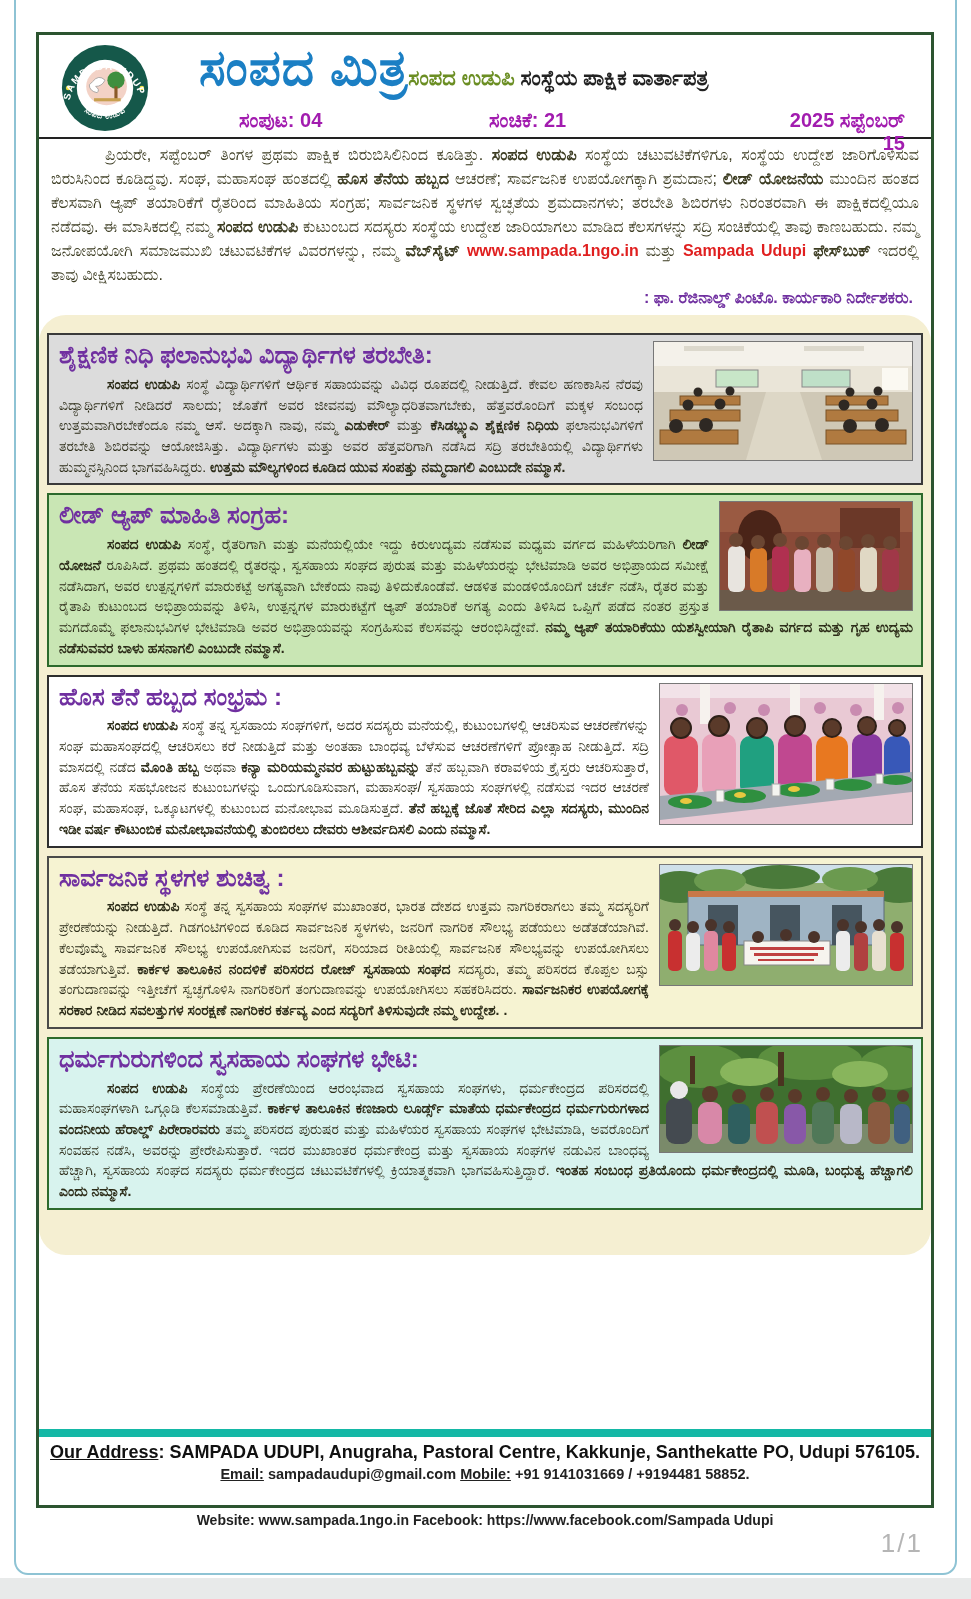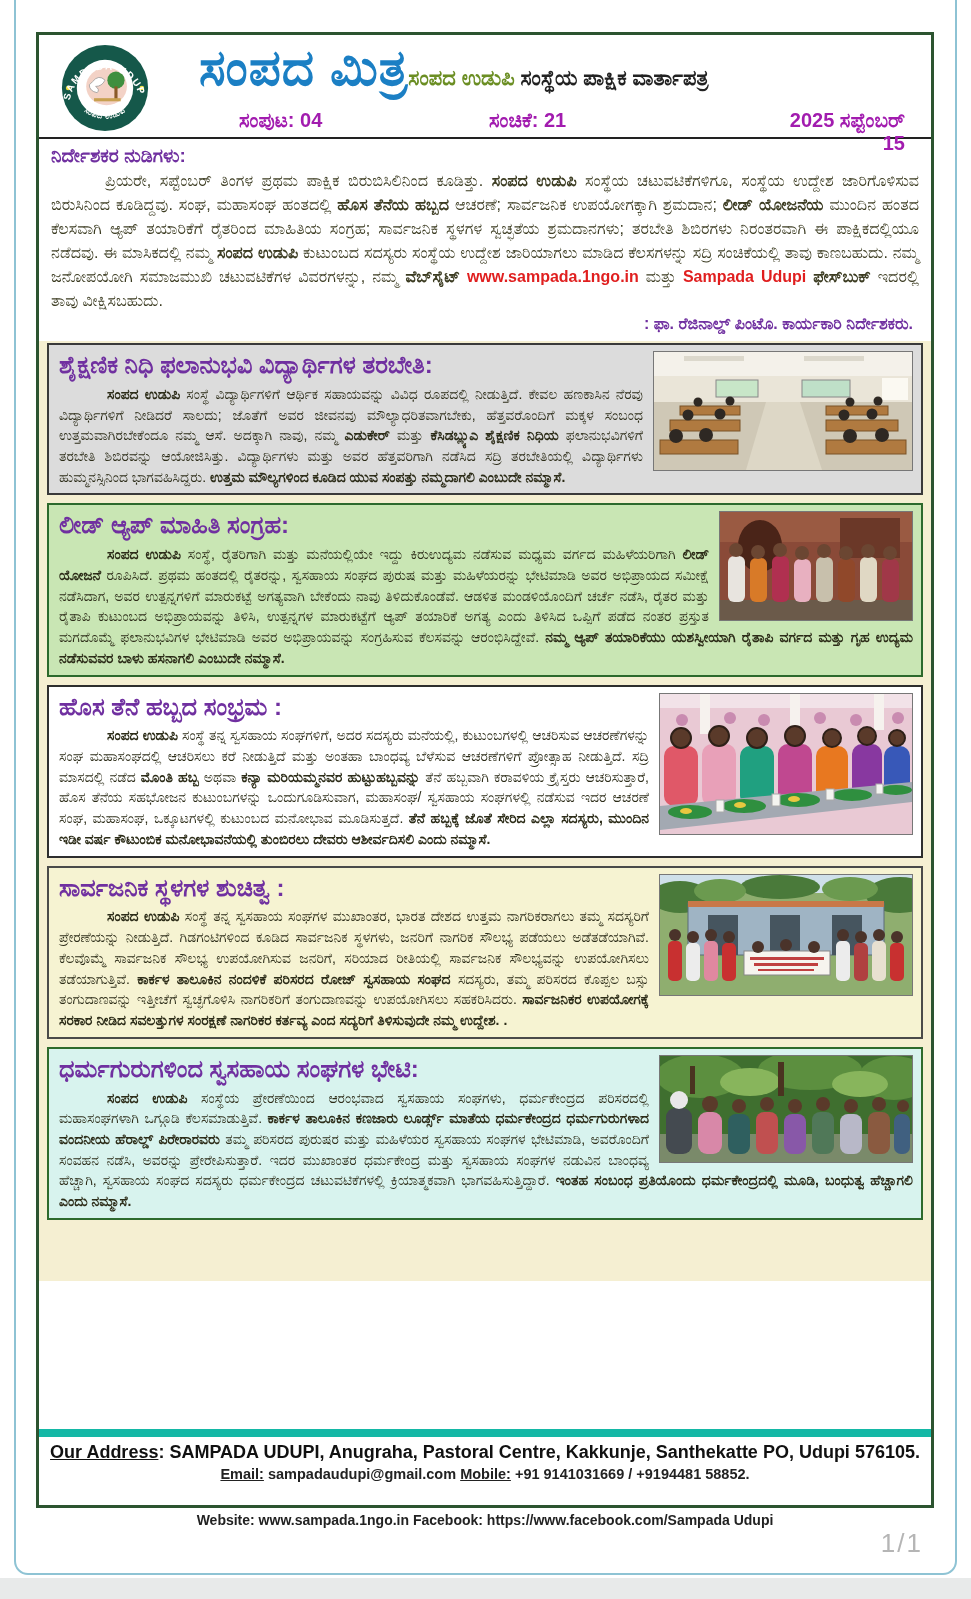--- a/index.html
+++ b/index.html
@@ -32,21 +32,21 @@
   .vol-row .dat{flex:1;text-align:right;padding-right:6px;}
   
   .content{height:1290px;overflow:hidden;}
   .intro{padding:4px 12px 2px 12px;color:#3c3c22;}
   .intro-head{color:#7030a0;font-weight:700;font-size:19px;margin:2px 0 2px 0;}
   .intro-body{font-size:16px;line-height:1.5;text-align:justify;text-indent:54px;}
   .signature{color:#7030a0;font-weight:700;font-size:16px;text-align:right;padding:2px 6px 6px 0;}
   .seg-b{font-weight:700;}
   .seg-red{color:#e01f1f;font-weight:700;}
   .seg-u{font-weight:700;text-decoration:underline;}
-  .sections{background:#f5efd2;padding:2px 8px 8px 8px;min-height:940px;box-sizing:border-box;}
+  .sections{background:#f5efd2;padding:18px 8px 8px 8px;min-height:940px;box-sizing:border-box;border-radius:27px;}
   .sec{border:2px solid #444;background:#fff;margin-bottom:8px;padding:4px 8px 6px 10px;overflow:hidden;}
   .sec-head{color:#7030a0;font-weight:700;font-size:24px;line-height:1.2;margin:2px 0 4px 0;}
   .sec-body{font-size:14px;line-height:1.48;text-align:justify;color:#2c2c18;text-indent:48px;}
   .sec1{background:#dcdcdc;border-color:#3a3a3a;}
   .sec2{background:#c9e6b4;border-color:#2d6a2d;}
   .sec3{background:#ffffff;border-color:#2e2e2e;}
   .sec4{background:#f6f3d2;border-color:#4a4a4a;}
   .sec5{background:#d8f3ee;border-color:#2d6a2d;}
   .photo{float:right;margin:2px 0 4px 10px;border:1px solid #777;background:#ccc;display:block;}
   
@@ -99,21 +99,20 @@
         <span class="vol">ಸಂಪುಟ: 04</span>
         <span class="iss">ಸಂಚಿಕೆ: 21</span>
         <span class="dat">2025 ಸಪ್ಟೆಂಬರ್ 15</span>
       </div>
     </div>
   </div>
 
   <div class="content">
 
     <div class="intro">
-      <div class="intro-head">ನಿರ್ದೇಶಕರ ನುಡಿಗಳು:</div>
       <div class="intro-body"><span>ಪ್ರಿಯರೇ, ಸಪ್ಟೆಂಬರ್ ತಿಂಗಳ ಪ್ರಥಮ ಪಾಕ್ಷಿಕ ಬಿರುಬಿಸಿಲಿನಿಂದ ಕೂಡಿತ್ತು. </span><span class="seg-b">ಸಂಪದ ಉಡುಪಿ</span><span> ಸಂಸ್ಥೆಯ ಚಟುವಟಿಕೆಗಳಿಗೂ, ಸಂಸ್ಥೆಯ ಉದ್ದೇಶ ಜಾರಿಗೊಳಿಸುವ ಬಿರುಸಿನಿಂದ ಕೂಡಿದ್ದವು. ಸಂಘ, ಮಹಾಸಂಘ ಹಂತದಲ್ಲಿ </span><span class="seg-b">ಹೊಸ ತೆನೆಯ ಹಬ್ಬದ</span><span> ಆಚರಣೆ; ಸಾರ್ವಜನಿಕ ಉಪಯೋಗಕ್ಕಾಗಿ ಶ್ರಮದಾನ; </span><span class="seg-b">ಲೀಡ್ ಯೋಜನೆಯ</span><span> ಮುಂದಿನ ಹಂತದ ಕೆಲಸವಾಗಿ ಆ್ಯಪ್ ತಯಾರಿಕೆಗೆ ರೈತರಿಂದ ಮಾಹಿತಿಯ ಸಂಗ್ರಹ; ಸಾರ್ವಜನಿಕ ಸ್ಥಳಗಳ ಸ್ವಚ್ಛತೆಯ ಶ್ರಮದಾನಗಳು; ತರಬೇತಿ ಶಿಬಿರಗಳು ನಿರಂತರವಾಗಿ ಈ ಪಾಕ್ಷಿಕದಲ್ಲಿಯೂ ನಡೆದವು. ಈ ಮಾಸಿಕದಲ್ಲಿ ನಮ್ಮ </span><span class="seg-b">ಸಂಪದ ಉಡುಪಿ</span><span> ಕುಟುಂಬದ ಸದಸ್ಯರು ಸಂಸ್ಥೆಯ ಉದ್ದೇಶ ಜಾರಿಯಾಗಲು ಮಾಡಿದ ಕೆಲಸಗಳನ್ನು ಸದ್ರಿ ಸಂಚಿಕೆಯಲ್ಲಿ ತಾವು ಕಾಣಬಹುದು. ನಮ್ಮ ಜನೋಪಯೋಗಿ ಸಮಾಜಮುಖಿ ಚಟುವಟಿಕೆಗಳ ವಿವರಗಳನ್ನು, ನಮ್ಮ </span><span class="seg-b">ವೆಬ್‌ಸೈಟ್</span><span> </span><span class="seg-red">www.sampada.1ngo.in</span><span> ಮತ್ತು </span><span class="seg-red">Sampada Udupi</span><span> </span><span class="seg-b">ಫೇಸ್‌ಬುಕ್</span><span> ಇದರಲ್ಲಿ ತಾವು ವೀಕ್ಷಿಸಬಹುದು.</span></div>
       <div class="signature">: ಫಾ. ರೆಜಿನಾಲ್ಡ್ ಪಿಂಟೊ. ಕಾರ್ಯಕಾರಿ ನಿರ್ದೇಶಕರು.</div>
     </div>
 
     <div class="sections">
 
       <div class="sec sec1">
         <svg class="photo" width="258" height="118" viewBox="0 0 258 118">
           <rect width="258" height="118" fill="#e4ded0"></rect>
           <rect width="258" height="24" fill="#f4f1ea"></rect>

